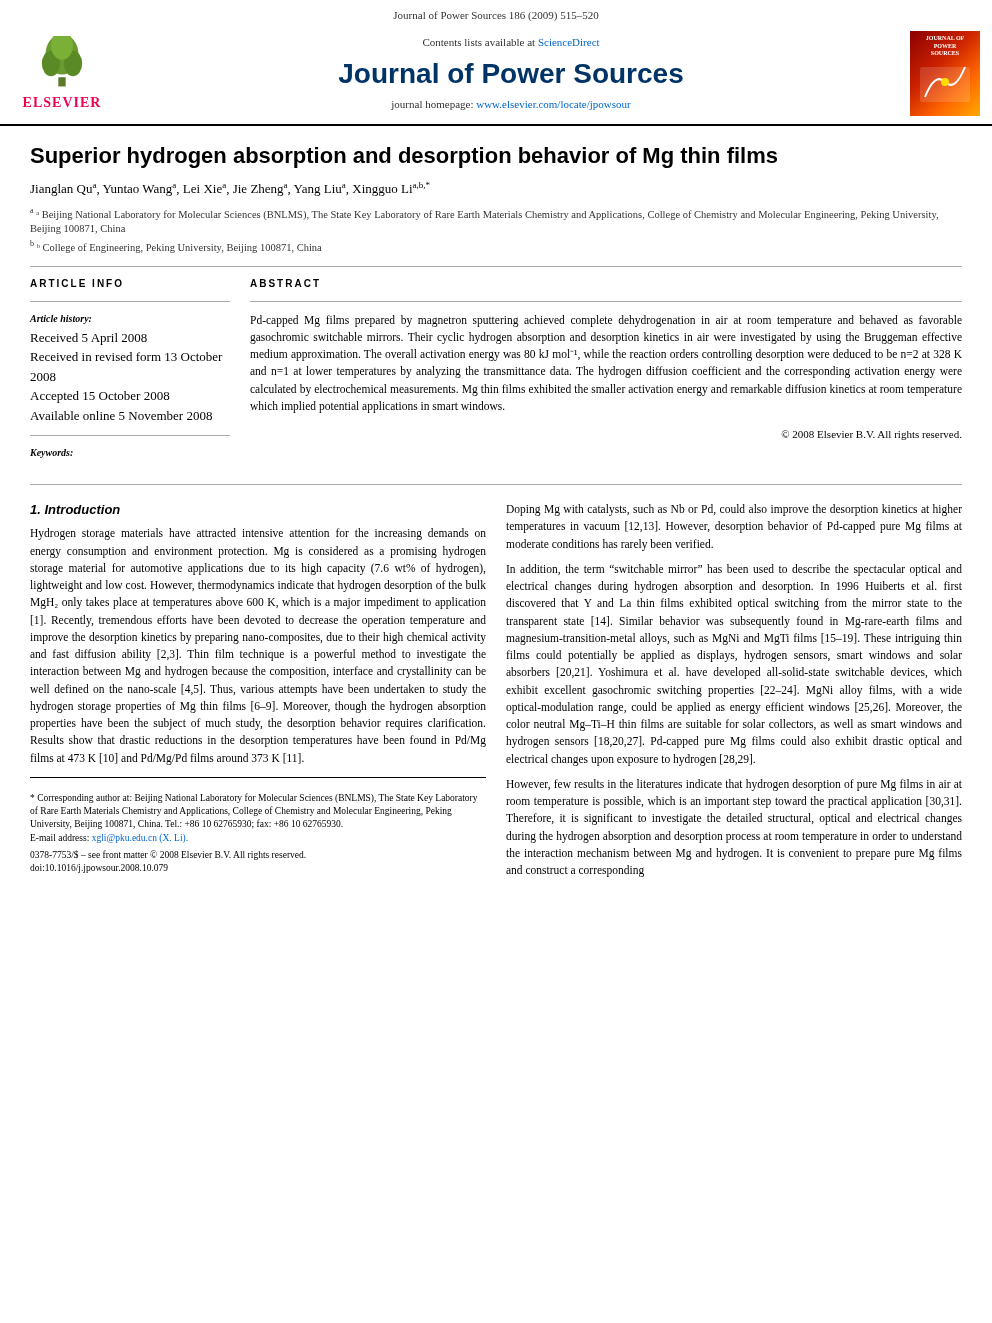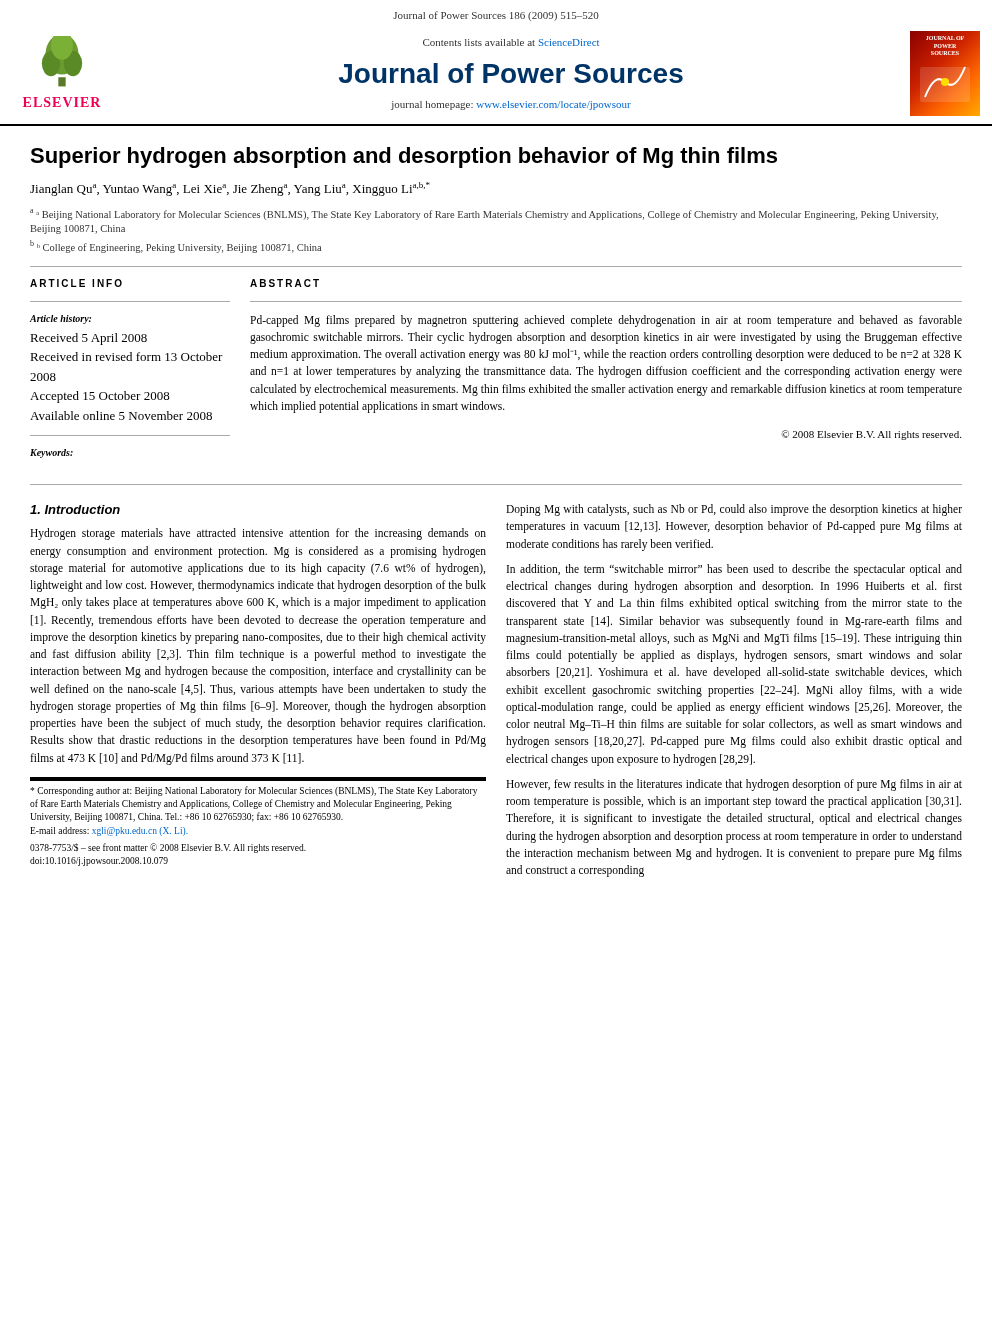--- a/index.html
+++ b/index.html
@@ -214,23 +214,23 @@
       font-family: Arial, sans-serif;
     }
     .body-para {
       font-size: 11.5px;
       line-height: 1.5;
       text-align: justify;
       margin-bottom: 8px;
       color: #000;
     }
     .footnote-section {
-      border-top: 4px solid #000000;
+      border-top: 1px solid #000000;
       margin-top: 10px;
-      padding-top: 4px;
+      padding-top: 14px;
     }
     .footnote-text {
       font-size: 9.5px;
       line-height: 1.4;
       color: #000;
     }
     .ref-link {
       color: #0066cc;
     }
     

